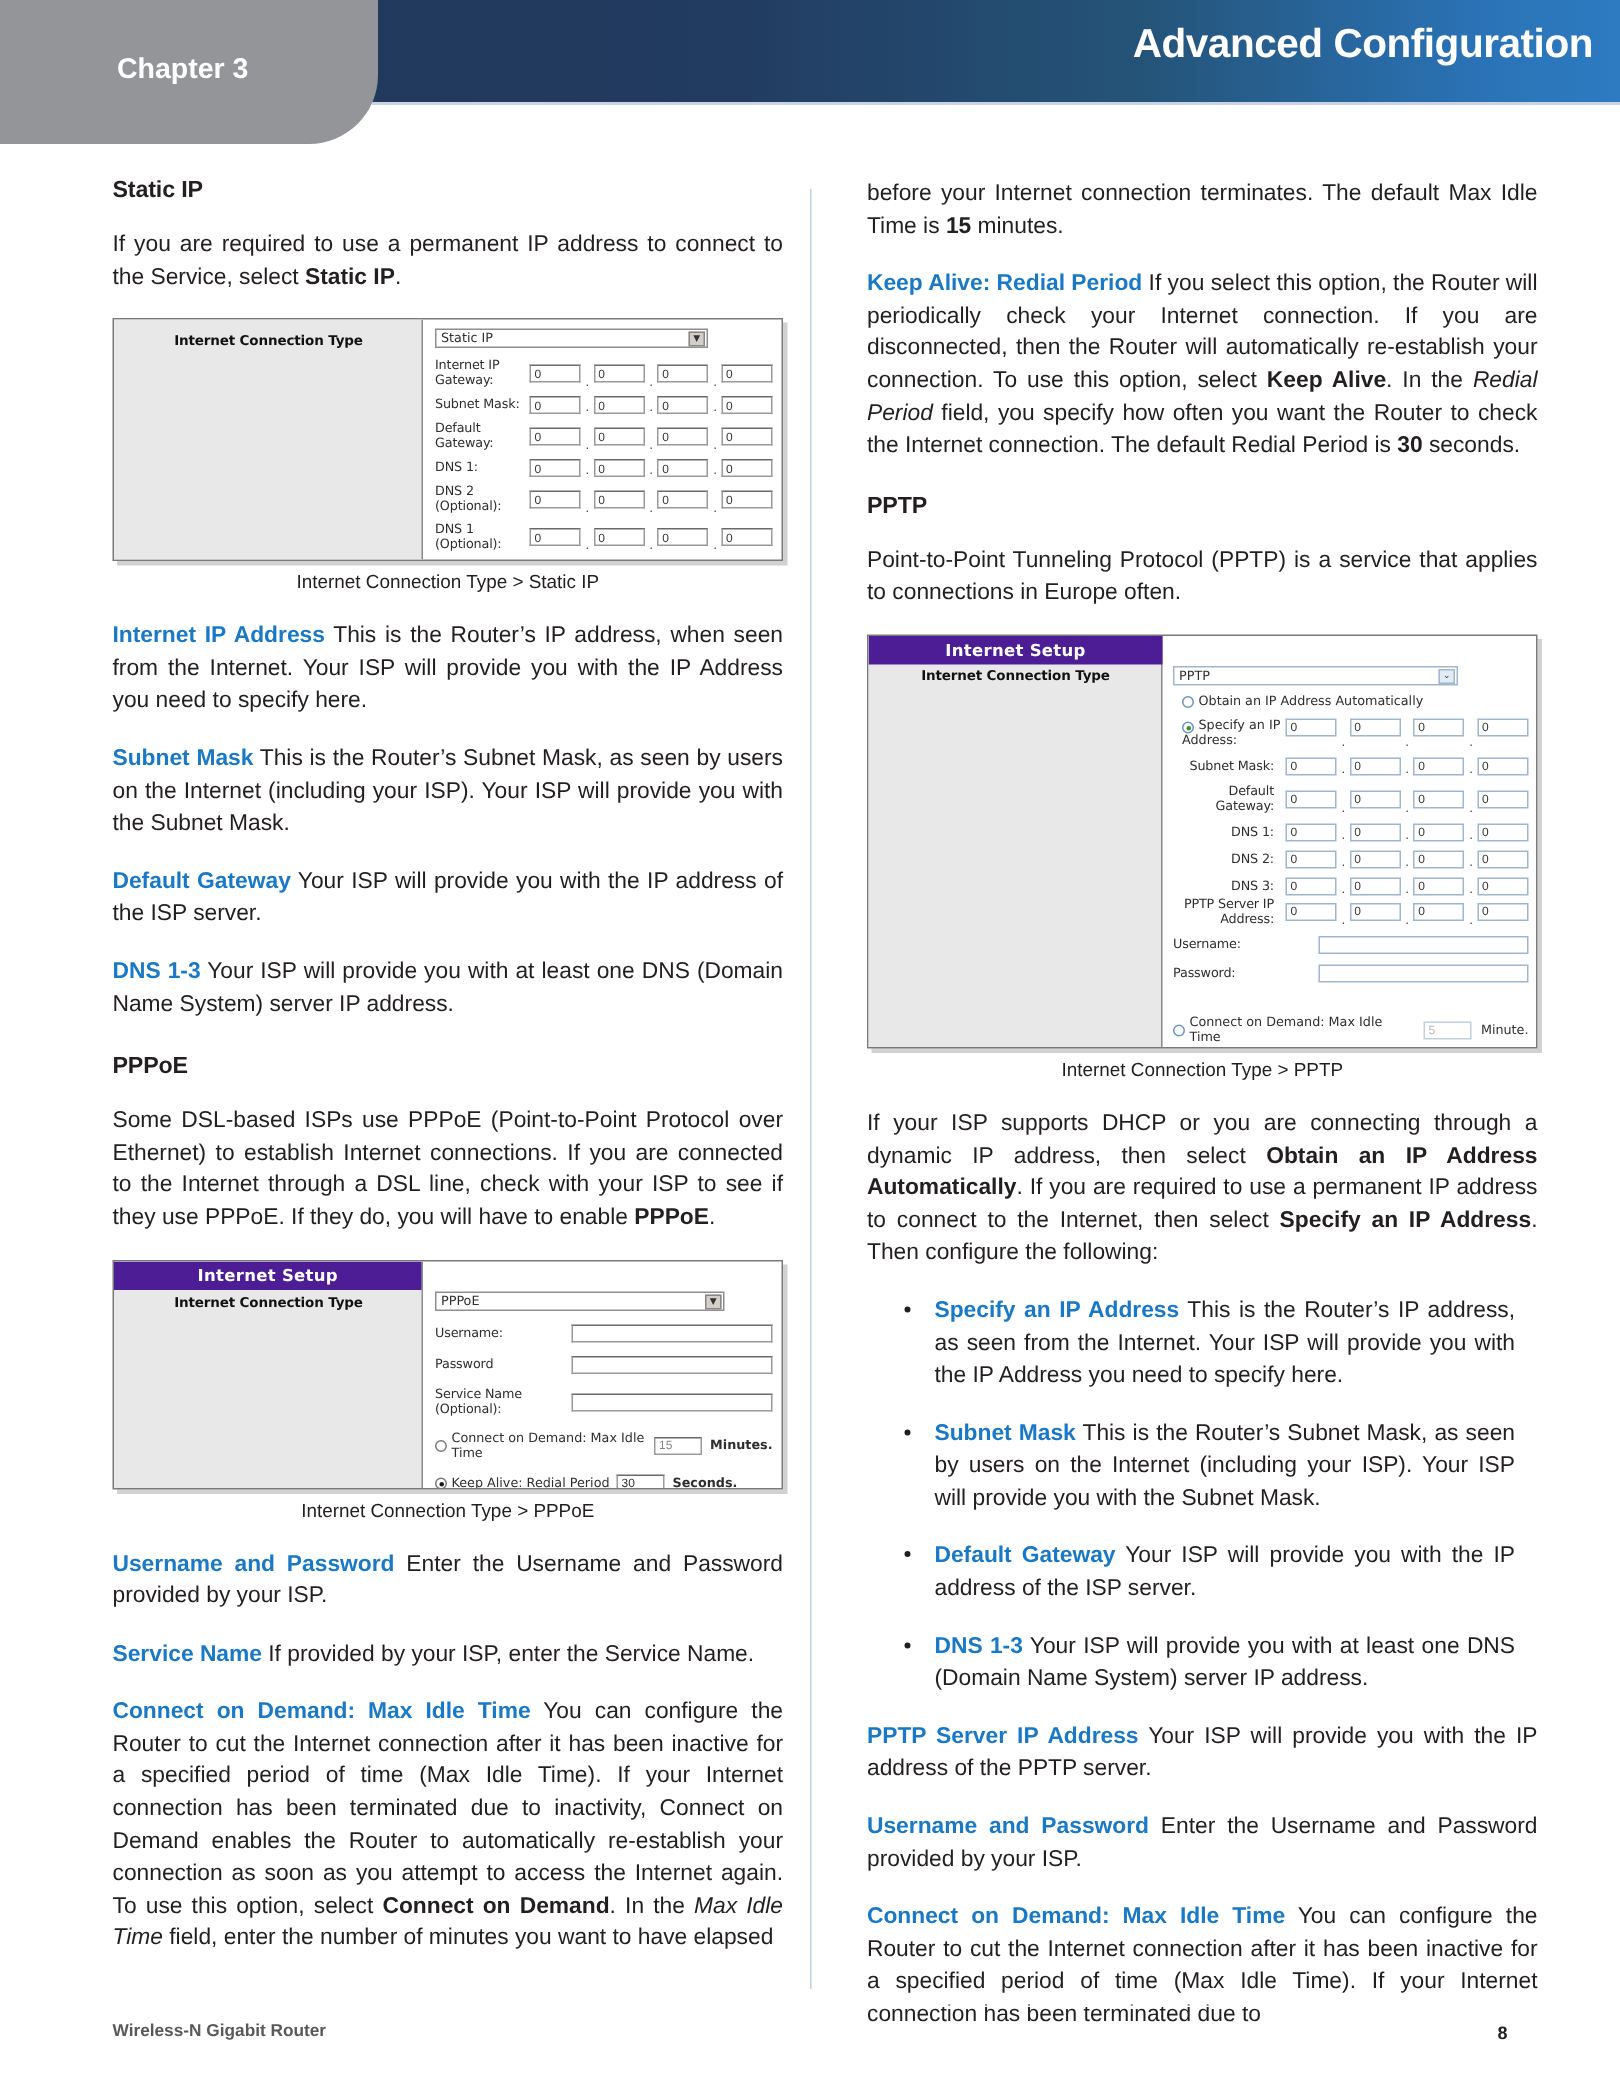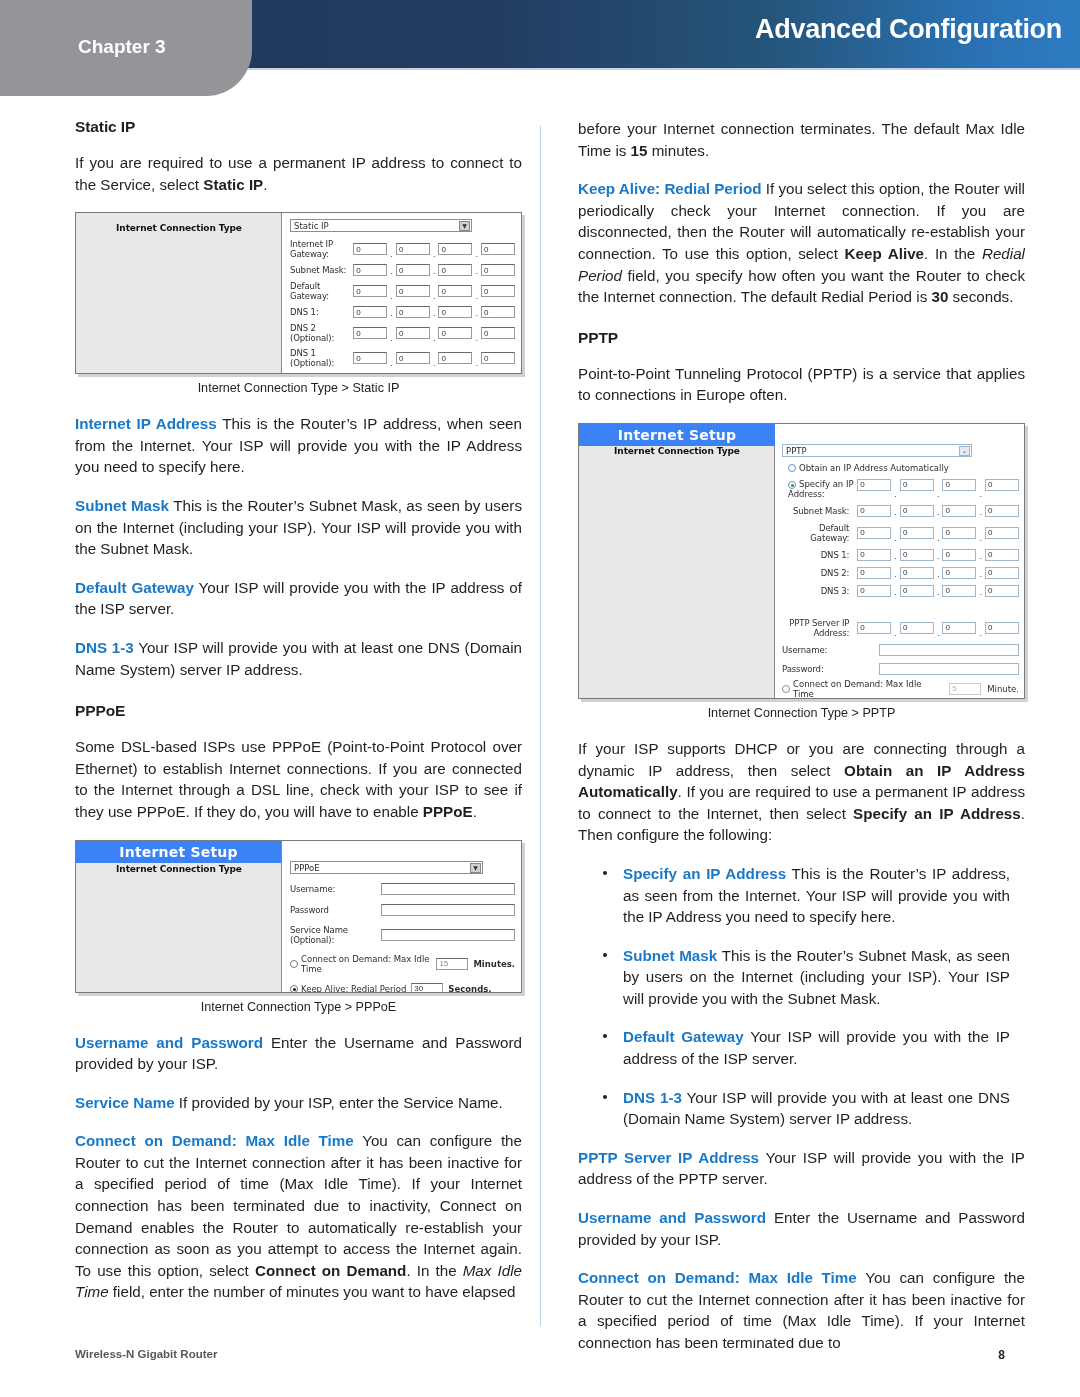--- a/index.html
+++ b/index.html
@@ -82,22 +82,22 @@
   }
 
   .ui-shot {
     position:relative; background:#ffffff;
     border:1px solid #7a7a7a;
     box-shadow:3px 3px 0 rgba(0,0,0,0.18);
     font-family:"DejaVu Sans", sans-serif;
     overflow:hidden;
   }
   .ui-titlebar {
-    background:#3b82f6; color:#ffffff;
-    font-size:14px; font-weight:bold; text-align:center;
+    background:#4c1d95; color:#ffffff;
+    font-size:11px; font-weight:bold; text-align:center;
     padding:3px 0 3px 0;
     width:205px;
     letter-spacing:0.2px;
   }
   .ui-left {
     position:absolute; left:0; top:0; bottom:0; width:206px;
     background:#e8e8e8; border-right:1px solid #8a8a8a;
   }
   .ui-left-label {
     position:absolute; left:0; width:206px; text-align:center;
@@ -387,21 +387,21 @@
           <div class="row-label" style="width:108px;text-align:right;padding-right:8px;">DNS 2:</div>
           <input class="ipbox" style="border-color: rgb(159, 182, 205);" value="0">
           <span class="ipdot">.</span>
           <input class="ipbox" style="border-color: rgb(159, 182, 205);" value="0">
           <span class="ipdot">.</span>
           <input class="ipbox" style="border-color: rgb(159, 182, 205);" value="0">
           <span class="ipdot">.</span>
           <input class="ipbox" style="border-color: rgb(159, 182, 205);" value="0">
         </div>
 
-        <div class="row" style="margin-bottom:21px;">
+        <div class="row" style="margin-bottom:1px;">
           <div class="row-label" style="width:108px;text-align:right;padding-right:8px;">DNS 3:</div>
           <input class="ipbox" style="border-color: rgb(159, 182, 205);" value="0">
           <span class="ipdot">.</span>
           <input class="ipbox" style="border-color: rgb(159, 182, 205);" value="0">
           <span class="ipdot">.</span>
           <input class="ipbox" style="border-color: rgb(159, 182, 205);" value="0">
           <span class="ipdot">.</span>
           <input class="ipbox" style="border-color: rgb(159, 182, 205);" value="0">
         </div>
 
@@ -414,21 +414,21 @@
           <input class="ipbox" style="border-color: rgb(159, 182, 205);" value="0">
           <span class="ipdot">.</span>
           <input class="ipbox" style="border-color: rgb(159, 182, 205);" value="0">
         </div>
 
         <div class="row" style="margin-bottom:7px;">
           <div class="row-label" style="width:108px;">Username:</div>
           <div class="txtbox" style="width:156px;border-color:#9fb6cd;"></div>
         </div>
 
-        <div class="row" style="margin-bottom:4px;">
+        <div class="row" style="margin-bottom:22px;">
           <div class="row-label" style="width:108px;">Password:</div>
           <div class="txtbox" style="width:156px;border-color:#9fb6cd;"></div>
         </div>
 
         <div class="row" style="margin-bottom:7px;">
           <span class="radio blue"></span>
           <span class="small">Connect on Demand: Max Idle Time</span>
           <input class="ipbox" style="width: 32px; margin-left: 5px; border-color: rgb(195, 207, 219); color: rgb(184, 184, 184);" value="5">
           <span class="small" style="margin-left:6px;">Minute.</span>
         </div>

